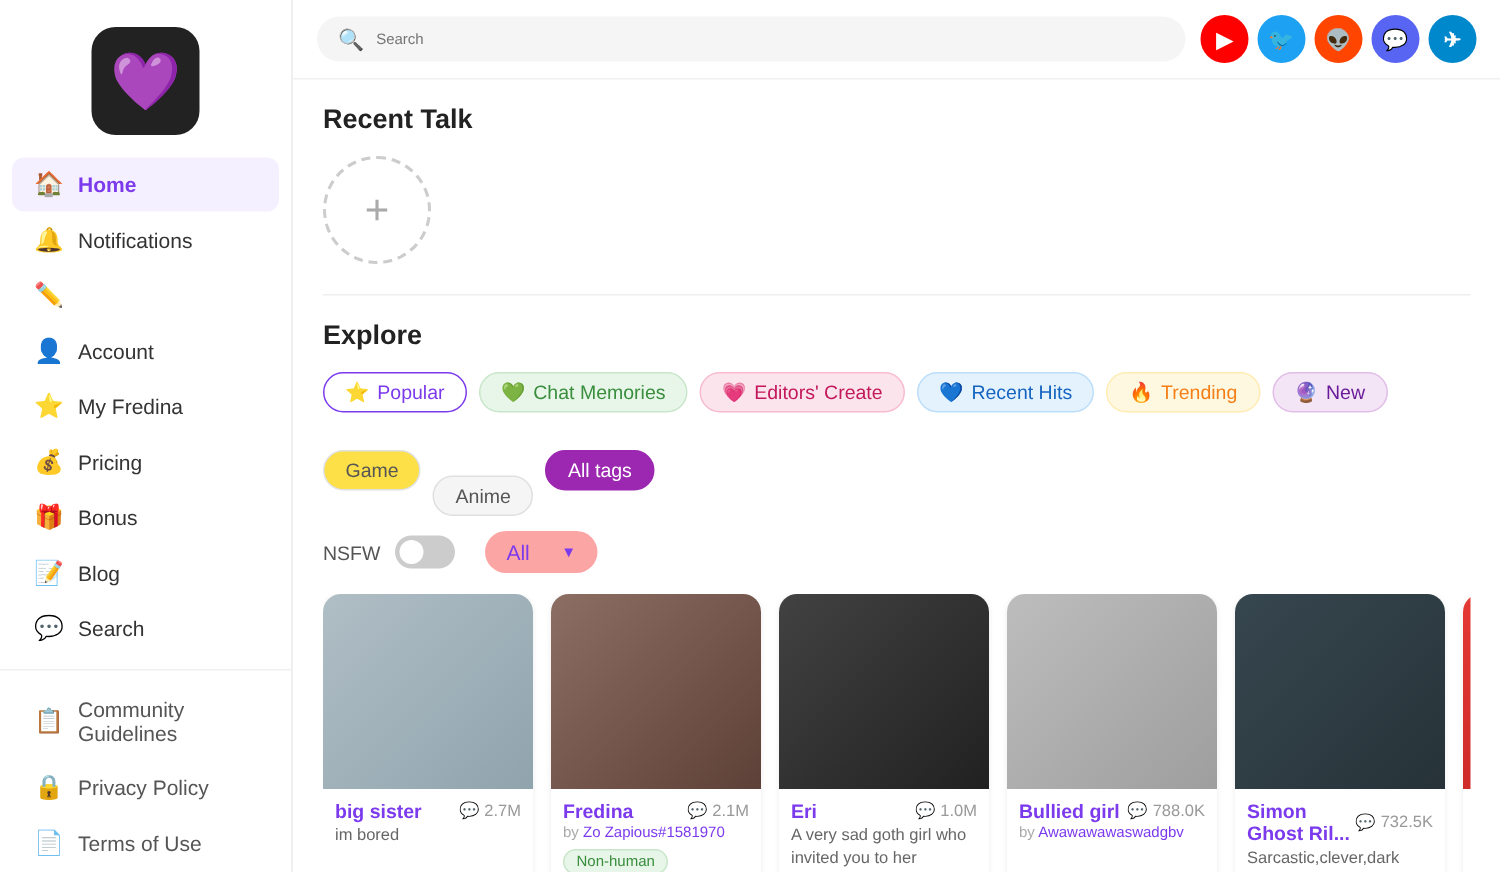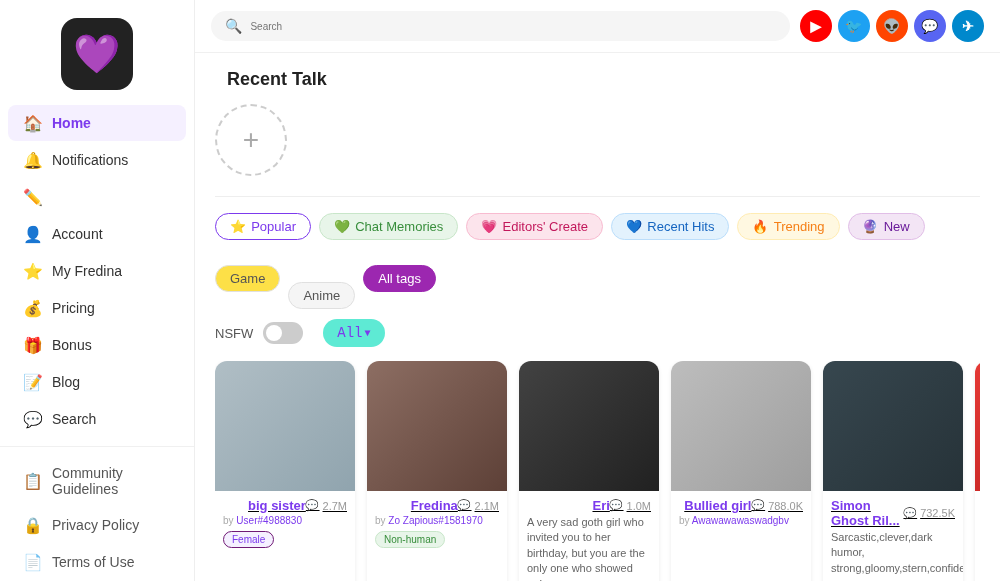--- a/index.html
+++ b/index.html
@@ -87,21 +87,21 @@
     .social-yt { background: #ff0000; }
     .social-tw { background: #1da1f2; }
     .social-rd { background: #ff4500; }
     .social-dc { background: #5865f2; }
     .social-tg { background: #0088cc; }
 
     
     .content { padding: 16px 20px; }
 
     
-    .section-title { font-size: 18px; font-weight: 700; color: #222; margin-bottom: 14px; margin-left: 12px; }
+    .section-title { font-size: 18px; font-weight: 700; color: #222; margin-bottom: 14px; }
     .recent-talk { display: flex; gap: 12px; margin-bottom: 20px; }
     .add-btn {
       width: 72px; height: 72px; border-radius: 50%;
       border: 2px dashed #ccc;
       display: flex; align-items: center; justify-content: center;
       cursor: pointer; font-size: 28px; color: #aaa;
       background: #fff;
     }
 
     
@@ -134,24 +134,24 @@
       position: absolute; inset: 0;
       background: #ccc; border-radius: 11px; cursor: pointer;
     }
     .toggle-slider:before {
       content: ''; position: absolute;
       width: 16px; height: 16px; border-radius: 50%;
       background: #fff; top: 3px; left: 3px;
       transition: 0.2s;
     }
     .all-dropdown {
-      display: flex; align-items: center; gap: 2px;
-      background: #5eead4; border-radius: 20px;
+      display: flex; align-items: center; gap: 21px;
+      background: #fca5a5; border-radius: 20px;
       padding: 6px 14px; font-size: 14px; color: #7c3aed;
-      cursor: pointer; margin-left: 10px; font-family: Liberation Mono, monospace;
+      cursor: pointer; margin-left: 10px;
     }
     .all-dropdown .arrow { font-size: 10px; }
 
     
     .cards-row { display: flex; gap: 12px; overflow-x: hidden; margin-bottom: 12px; }
     .card {
       min-width: 140px;
       width: 140px;
       background: #fff;
       border-radius: 12px;
@@ -167,21 +167,21 @@
       display: flex; align-items: center; justify-content: center;
       font-size: 48px;
     }
     .card-img.c1 { background: linear-gradient(135deg, #b0bec5 0%, #90a4ae 100%); }
     .card-img.c2 { background: linear-gradient(135deg, #8d6e63 0%, #5d4037 100%); }
     .card-img.c3 { background: linear-gradient(135deg, #424242 0%, #212121 100%); }
     .card-img.c4 { background: linear-gradient(135deg, #bdbdbd 0%, #9e9e9e 100%); }
     .card-img.c5 { background: linear-gradient(135deg, #37474f 0%, #263238 100%); }
     .card-img.c6 { background: linear-gradient(135deg, #e53935 0%, #b71c1c 100%); }
     .card-body { padding: 7px 8px 6px; }
-    .card-name-row { display: flex; align-items: center; justify-content: flex-end; margin-bottom: 2px; text-decoration: underline; }
+    .card-name-row { display: flex; align-items: center; justify-content: space-between; margin-bottom: 2px; }
     .card-name { font-size: 13px; font-weight: 700; color: #7c3aed; }
     .card-count { font-size: 11px; color: #999; display: flex; align-items: center; gap: 3px; }
     .card-desc { font-size: 11px; color: #666; line-height: 1.4; margin-bottom: 5px; min-height: 32px; }
     .card-author { font-size: 10px; color: #aaa; margin-bottom: 5px; }
     .card-author span { color: #7c3aed; }
     .card-tags { display: flex; gap: 4px; flex-wrap: wrap; }
     .tag {
       font-size: 10px; padding: 2px 8px;
       border-radius: 10px; border: 1px solid #701a75;
       color: #7c3aed; background: #f5f0ff;
@@ -273,20 +273,21 @@
       <div class="recent-talk">
         <div class="add-btn">
           <span>+</span>
         </div>
       </div>
     </div>
 
     <hr class="divider">
 
     <div>
+      <div class="section-title">Explore</div>
 
       <div class="filter-tabs" id="filter-tabs">
           <div class="filter-tab active">
             <span>⭐</span>
             <span>Popular</span>
           </div>
           <div class="filter-tab chat-memories">
             <span>💚</span>
             <span>Chat Memories</span>
           </div>
@@ -332,20 +333,21 @@
       <div class="cards-row" id="cards-row-1">
           <div class="card">
             <div class="card-img c1"></div>
             <div class="card-body">
               <div class="card-name-row">
       <span class="card-name">big sister</span>
       <span class="card-count">
         <span>💬</span>2.7M
       </span>
     </div>
+              <div class="card-desc">im bored</div>
               <div class="card-author">by <span>User#4988830</span></div>
               <div class="card-tags">
                 <span class="tag ">Female</span>
               </div>
             </div>
           </div>
           <div class="card">
             <div class="card-img c2"></div>
             <div class="card-body">
               <div class="card-name-row">

